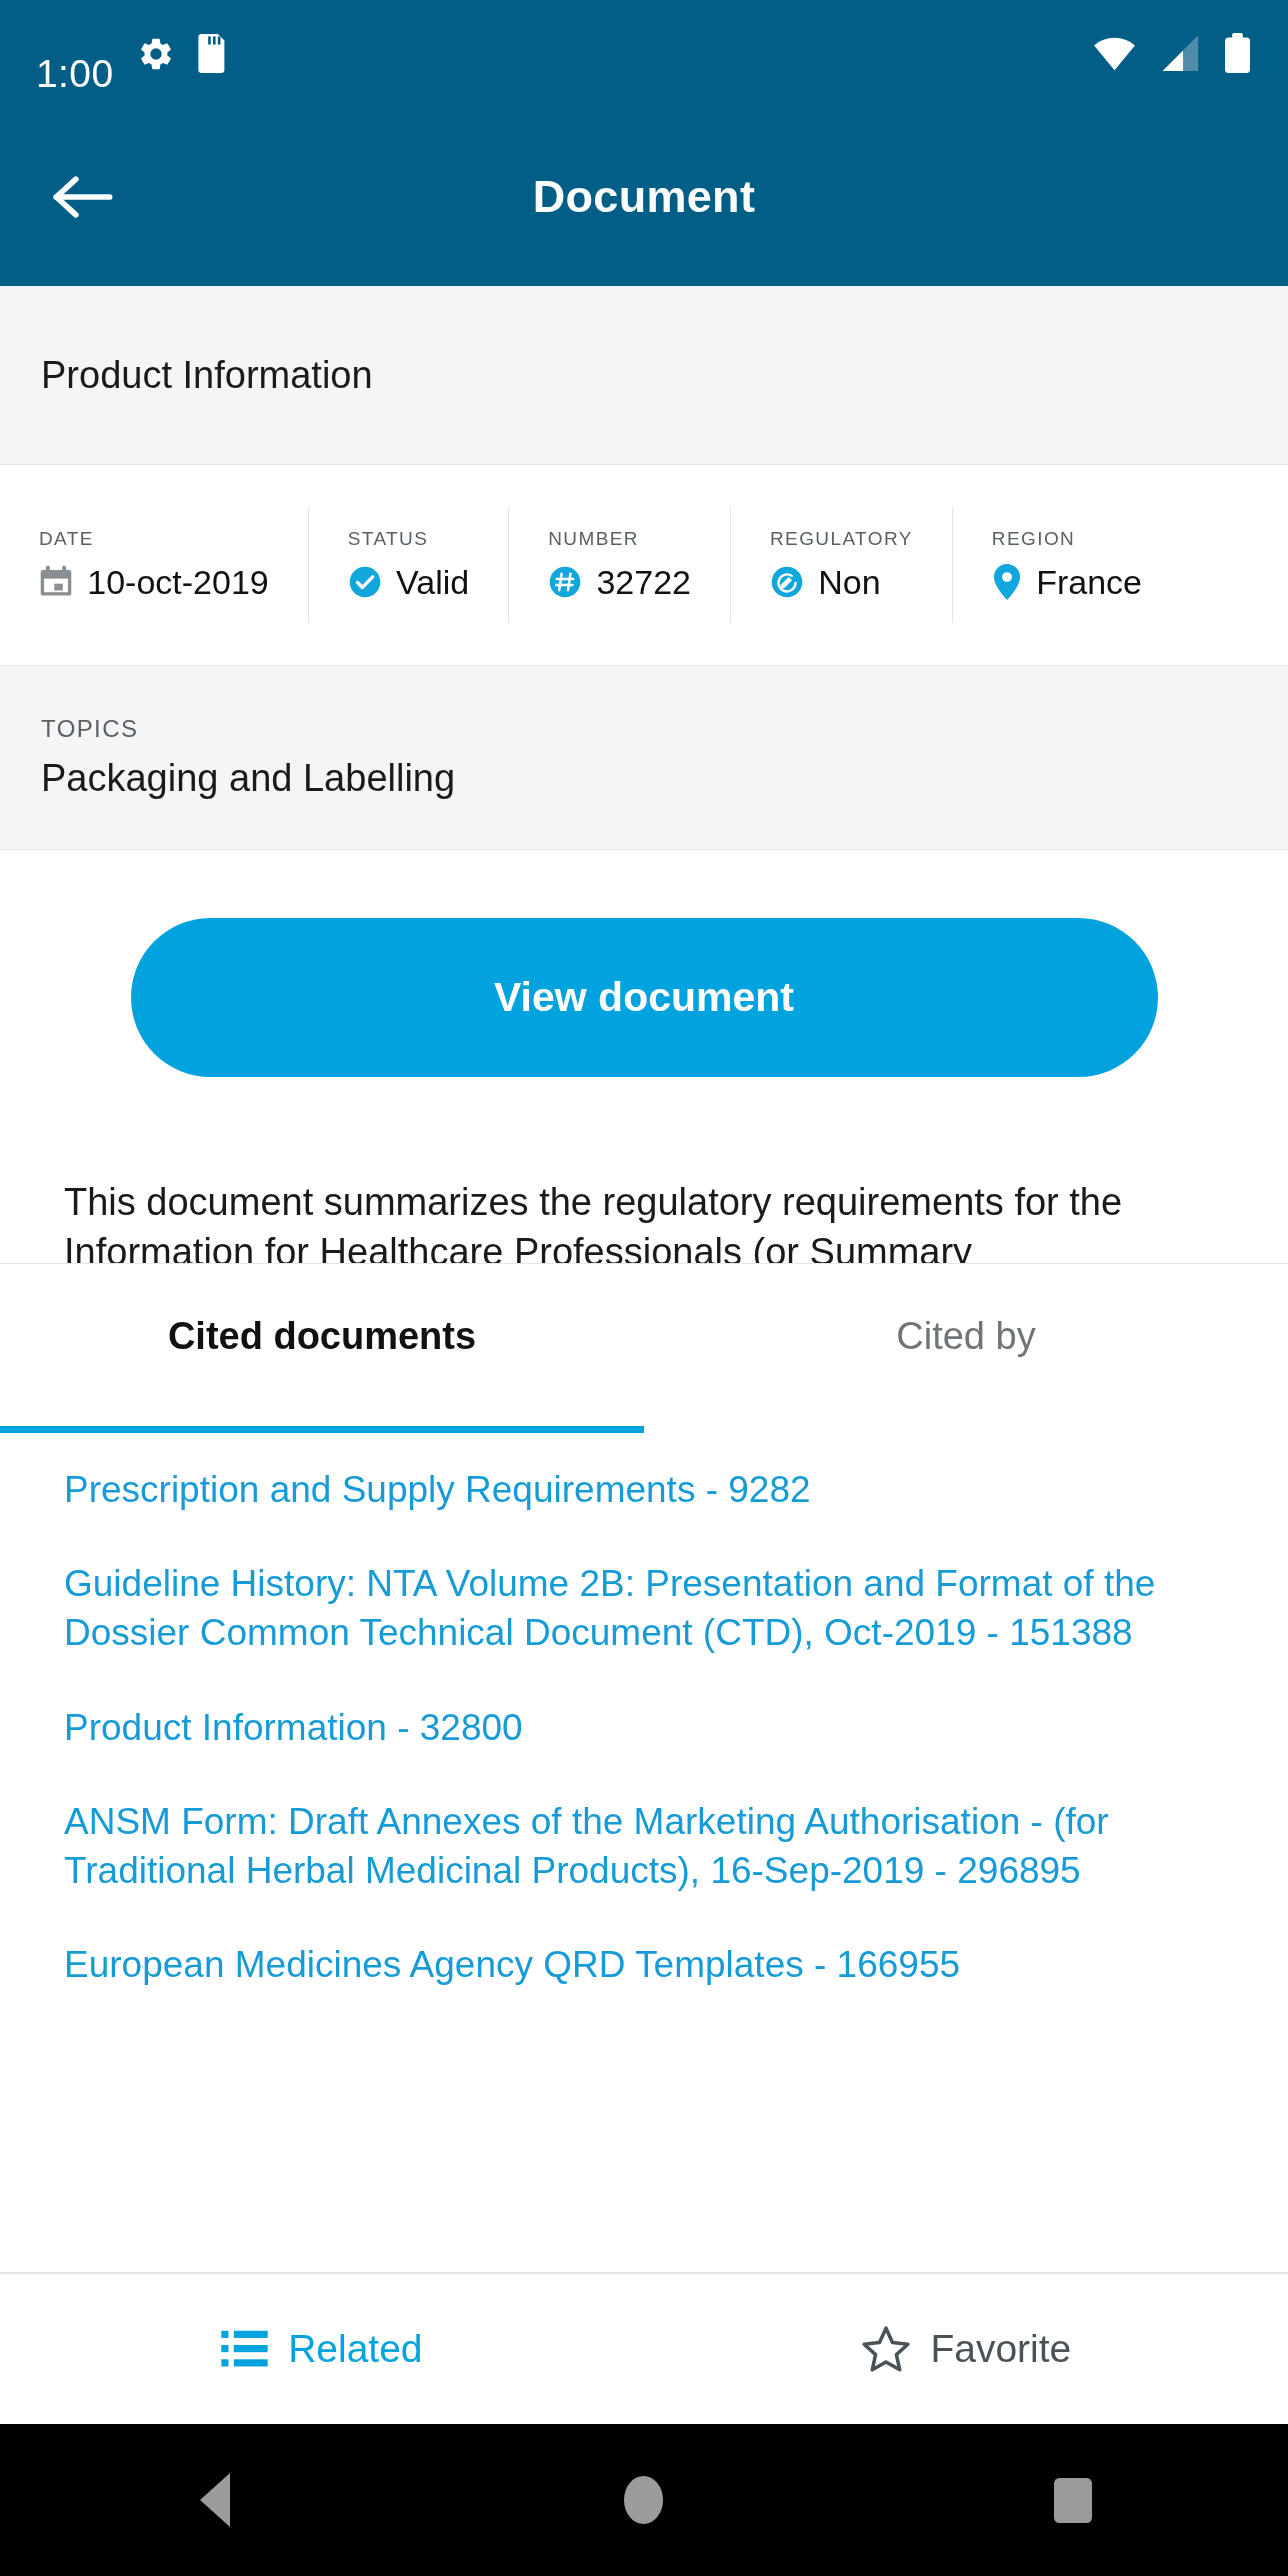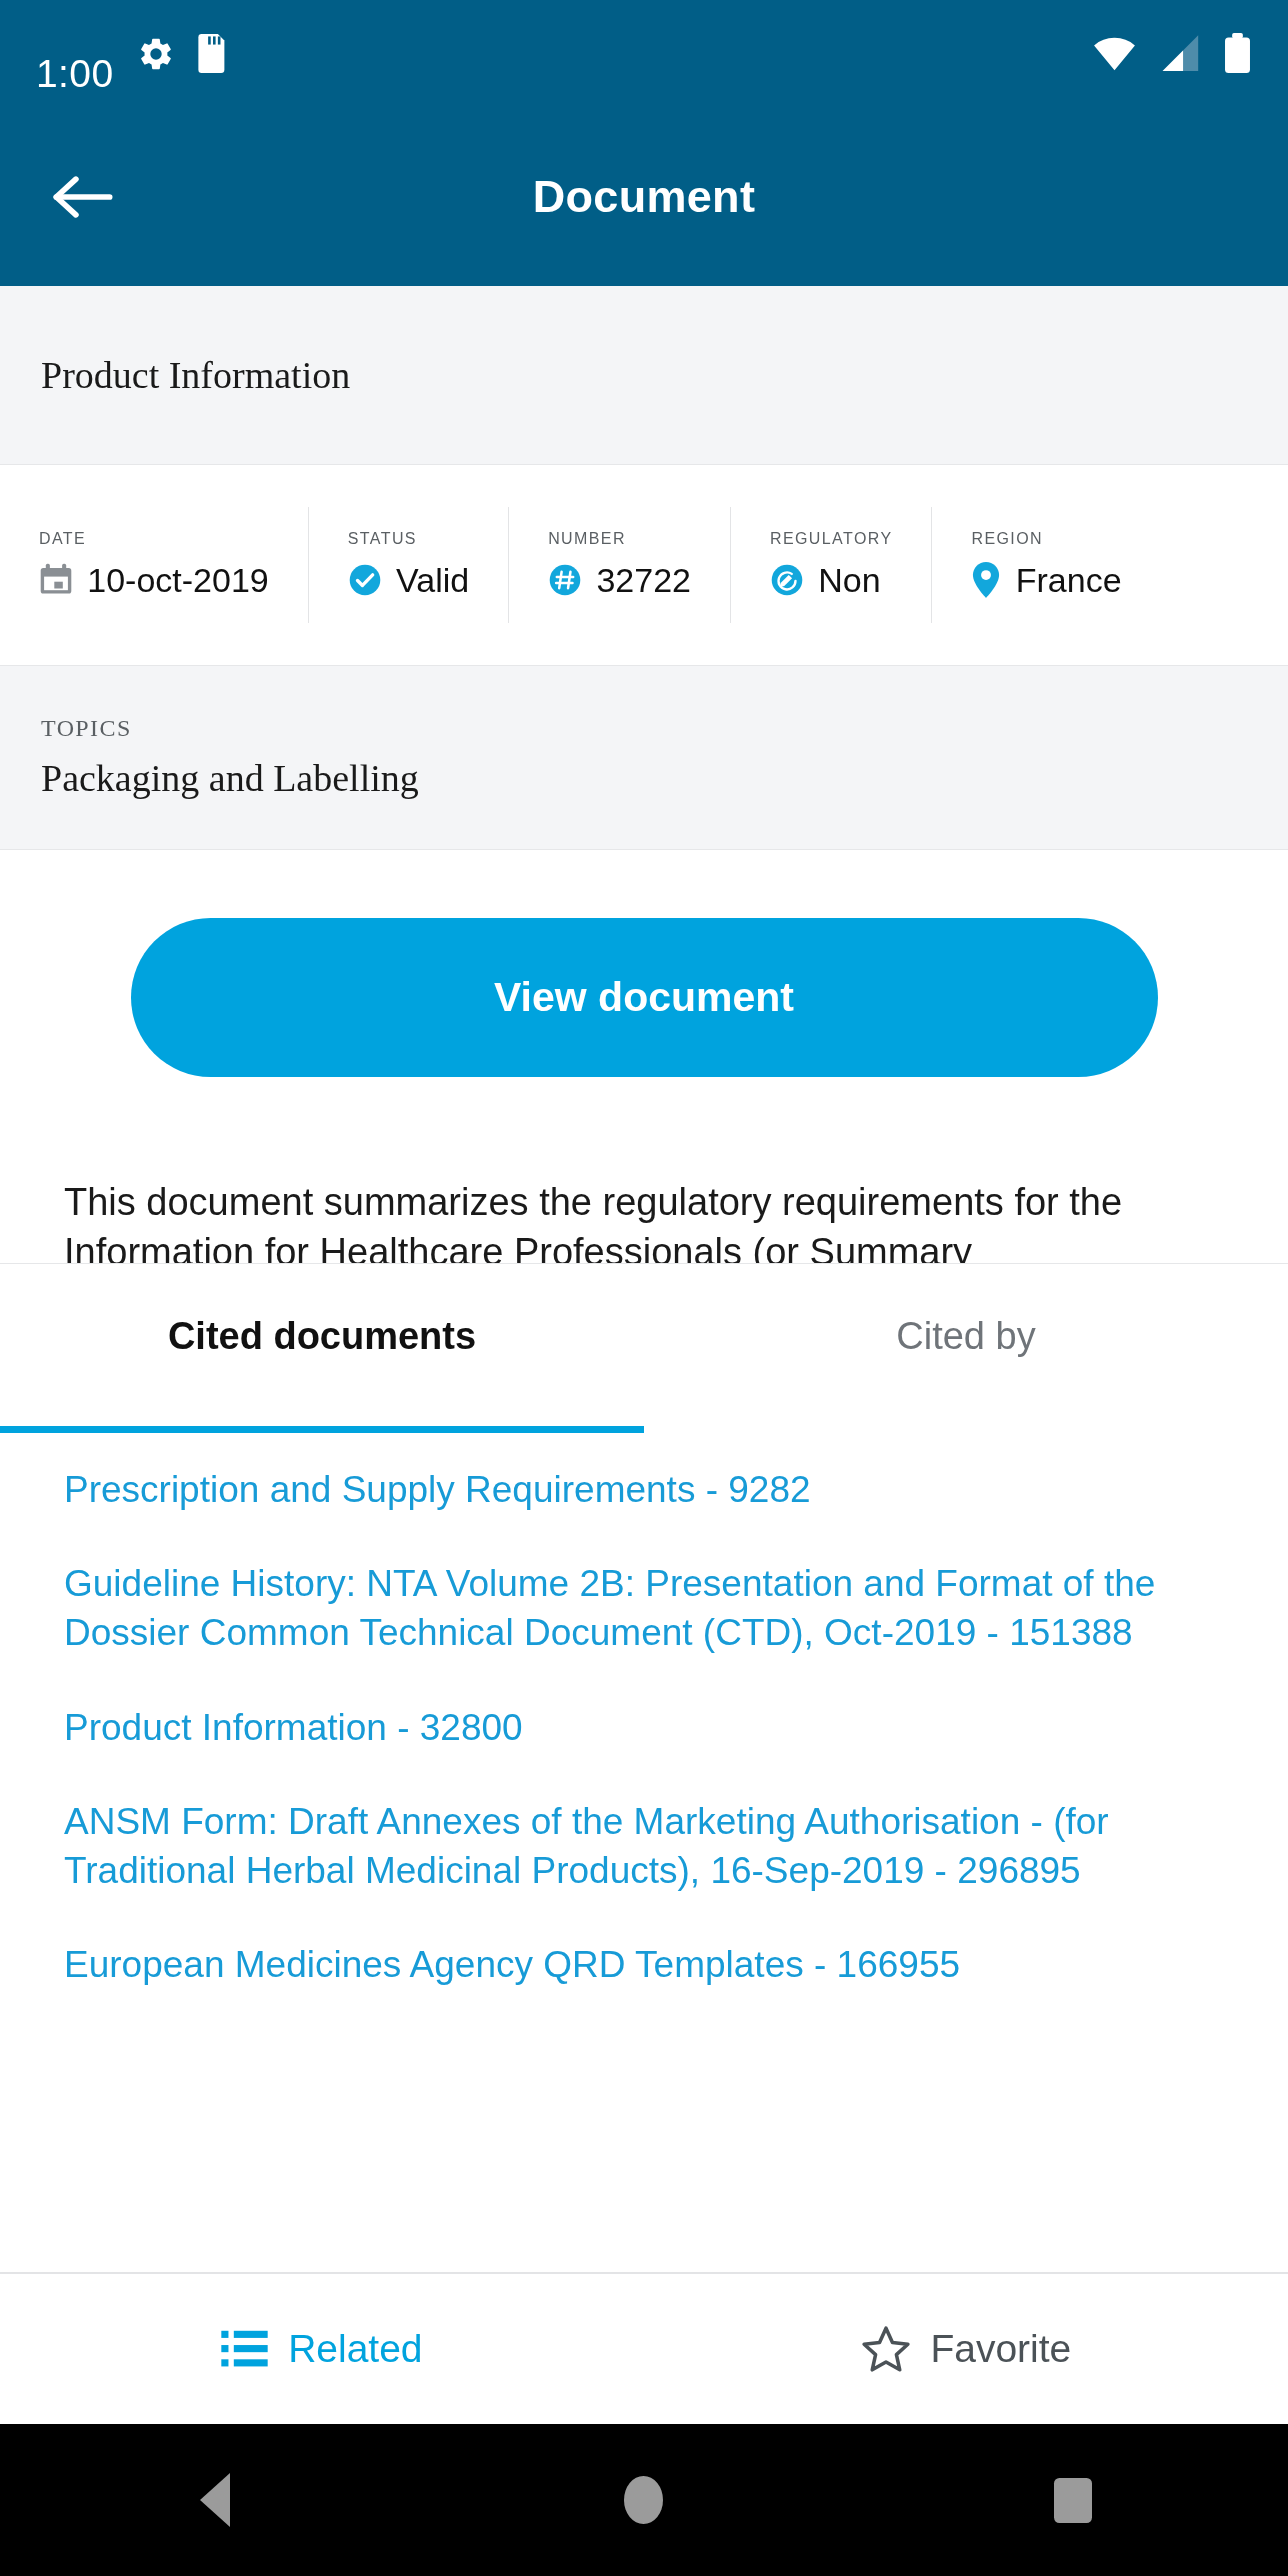--- a/index.html
+++ b/index.html
@@ -30,42 +30,42 @@
   .backbtn { width:134px; height:134px; display:flex; align-items:center; justify-content:center; margin-left:16px; }
   .appbar-title {
     position:absolute; left:0; right:0; text-align:center;
     color:#ffffff; font-size:45px; font-weight:700; letter-spacing:0.3px;
     pointer-events:none;
   }
 
   
   .band {
     background:#F4F5F7; border-bottom:1.8px solid #E6E7E9;
-    padding:0 41px; display:flex; flex-direction:column; justify-content:center;font-family:Liberation Serif, serif;
+    padding:0 41px; display:flex; flex-direction:column; justify-content:center;
   }
   .band-subtitle { height:179px; }
   .subtitle-text { font-size:38px; color:#1a1a1a; font-weight:400; }
 
   .band-topics { height:184px; }
   .topics-label {
     font-size:24px; color:#5a5f63; letter-spacing:1.4px; margin-bottom:14.3px;
   }
   .topics-value { font-size:38px; color:#1a1a1a; }
 
   
   .metarow {
     height:201px; background:#ffffff; border-bottom:1.8px solid #E6E7E9;
     display:flex; align-items:center; overflow:hidden; flex:0 0 auto;
   }
   .metacell {
     height:116px; padding:0 39px; display:flex; flex-direction:column; justify-content:center;
     border-right:1.8px solid #E3E4E6; flex:0 0 auto; white-space:nowrap;
   }
   .metacell:last-child { border-right:none; }
-  .meta-label { font-size:16px; color:#5a5f63; letter-spacing:1.4px; margin-bottom:12.5px; }
+  .meta-label { font-size:19px; color:#5a5f63; letter-spacing:1.4px; margin-bottom:12.5px; }
   .meta-value { display:flex; align-items:center; gap:14.3px; font-size:34px; color:#111; }
 
   
   .cta-wrap { padding:68px 0 0 0; display:flex; justify-content:center; flex:0 0 auto; }
   .cta {
     width:1027px; height:159px; border-radius:82px; background:#00A3DE;
     color:#fff; font-size:41px; font-weight:700; border:none;
     display:flex; align-items:center; justify-content:center; cursor:pointer;
   }
 

